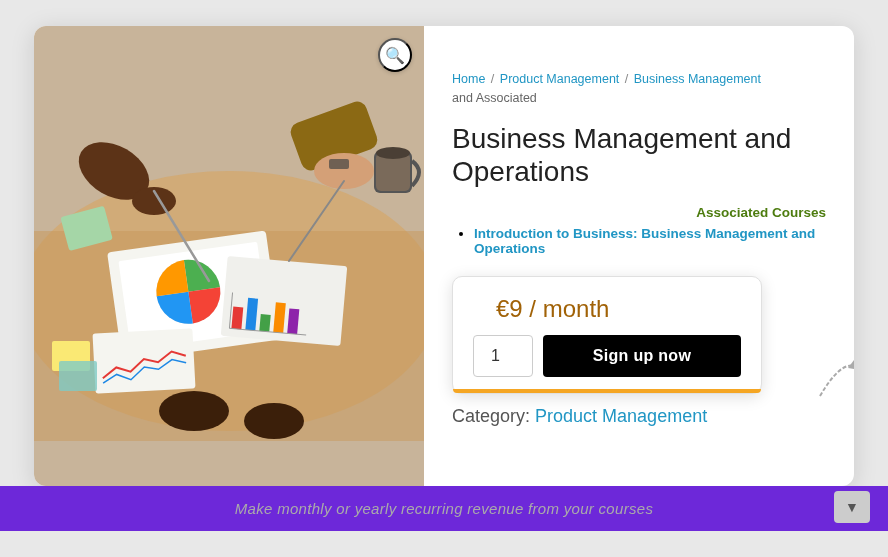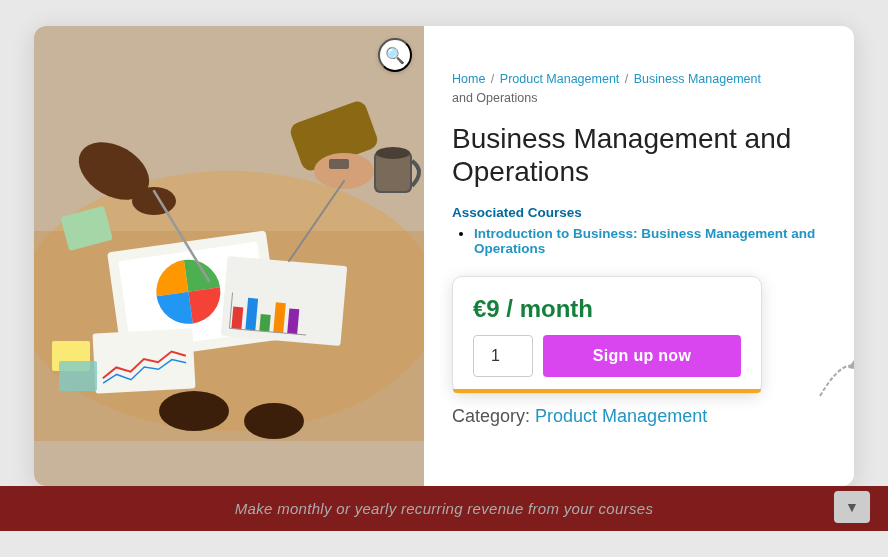--- a/index.html
+++ b/index.html
@@ -98,22 +98,23 @@
       font-size: 28px;
       font-weight: 400;
       color: #222;
       line-height: 1.2;
       margin-bottom: 16px;
     }
 
     .associated-courses-label {
       font-size: 13.5px;
       font-weight: 700;
-      color: #0369a1;
+      color: #4d7c0f;
       margin-bottom: 6px;
+      text-align: right;
     }
 
     .course-list {
       list-style: disc;
       padding-left: 22px;
       margin-bottom: 18px;
       font-weight: bold;
     }
 
     .course-list li {
@@ -138,22 +139,23 @@
       flex-direction: column;
       gap: 12px;
       min-width: 290px;
       max-width: 310px;
       position: relative;
       z-index: 2;
     }
 
     .price-label {
       font-size: 24px;
-      font-weight: 700;
-      color: #15803d;
+      font-weight: 400;
+      color: #a16207;
+      margin-left: 23px;
     }
 
     .price-row {
       display: flex;
       flex-direction: row;
       align-items: center;
       gap: 10px;
     }
 
     .qty-input {
@@ -164,21 +166,21 @@
       font-size: 16px;
       text-align: center;
       color: #333;
       outline: none;
       padding: 0 8px;
     }
 
     .signup-btn {
       flex: 1;
       height: 42px;
-      background: #d946ef;
+      background: #000000;
       color: #fff;
       border: none;
       border-radius: 4px;
       font-size: 16px;
       font-weight: 700;
       cursor: pointer;
       letter-spacing: 0.3px;
     }
 
     .pricing-card-border-bottom {
@@ -205,21 +207,21 @@
     }
 
     .category-row a {
       color: #2196c4;
       text-decoration: none;
       cursor: pointer;
     }
 
     
     .bottom-banner {
-      background: #7f1d1d;
+      background: #6d28d9;
       color: #aaa;
       font-style: italic;
       font-size: 15px;
       text-align: center;
       padding: 14px 0;
       letter-spacing: 0.3px;
       border-radius: 0 0 0 0;
       width: 888px;
       position: relative;
     }
@@ -325,21 +327,21 @@
     </div>
 
     <div class="product-content">
 
       <nav class="breadcrumb">
         <span class="link">Home</span>
         <span class="sep">/</span>
         <span class="link">Product Management</span>
         <span class="sep">/</span>
         <span class="link">Business Management</span><br>
-        <span>and Operations</span>
+        <span>and Associated</span>
       </nav>
 
       <h1 class="product-title">
         <span>Business Management and</span><br>
         <span>Operations</span>
       </h1>
 
       <div class="associated-courses-label">Associated Courses</div>
 
       <ul class="course-list">

